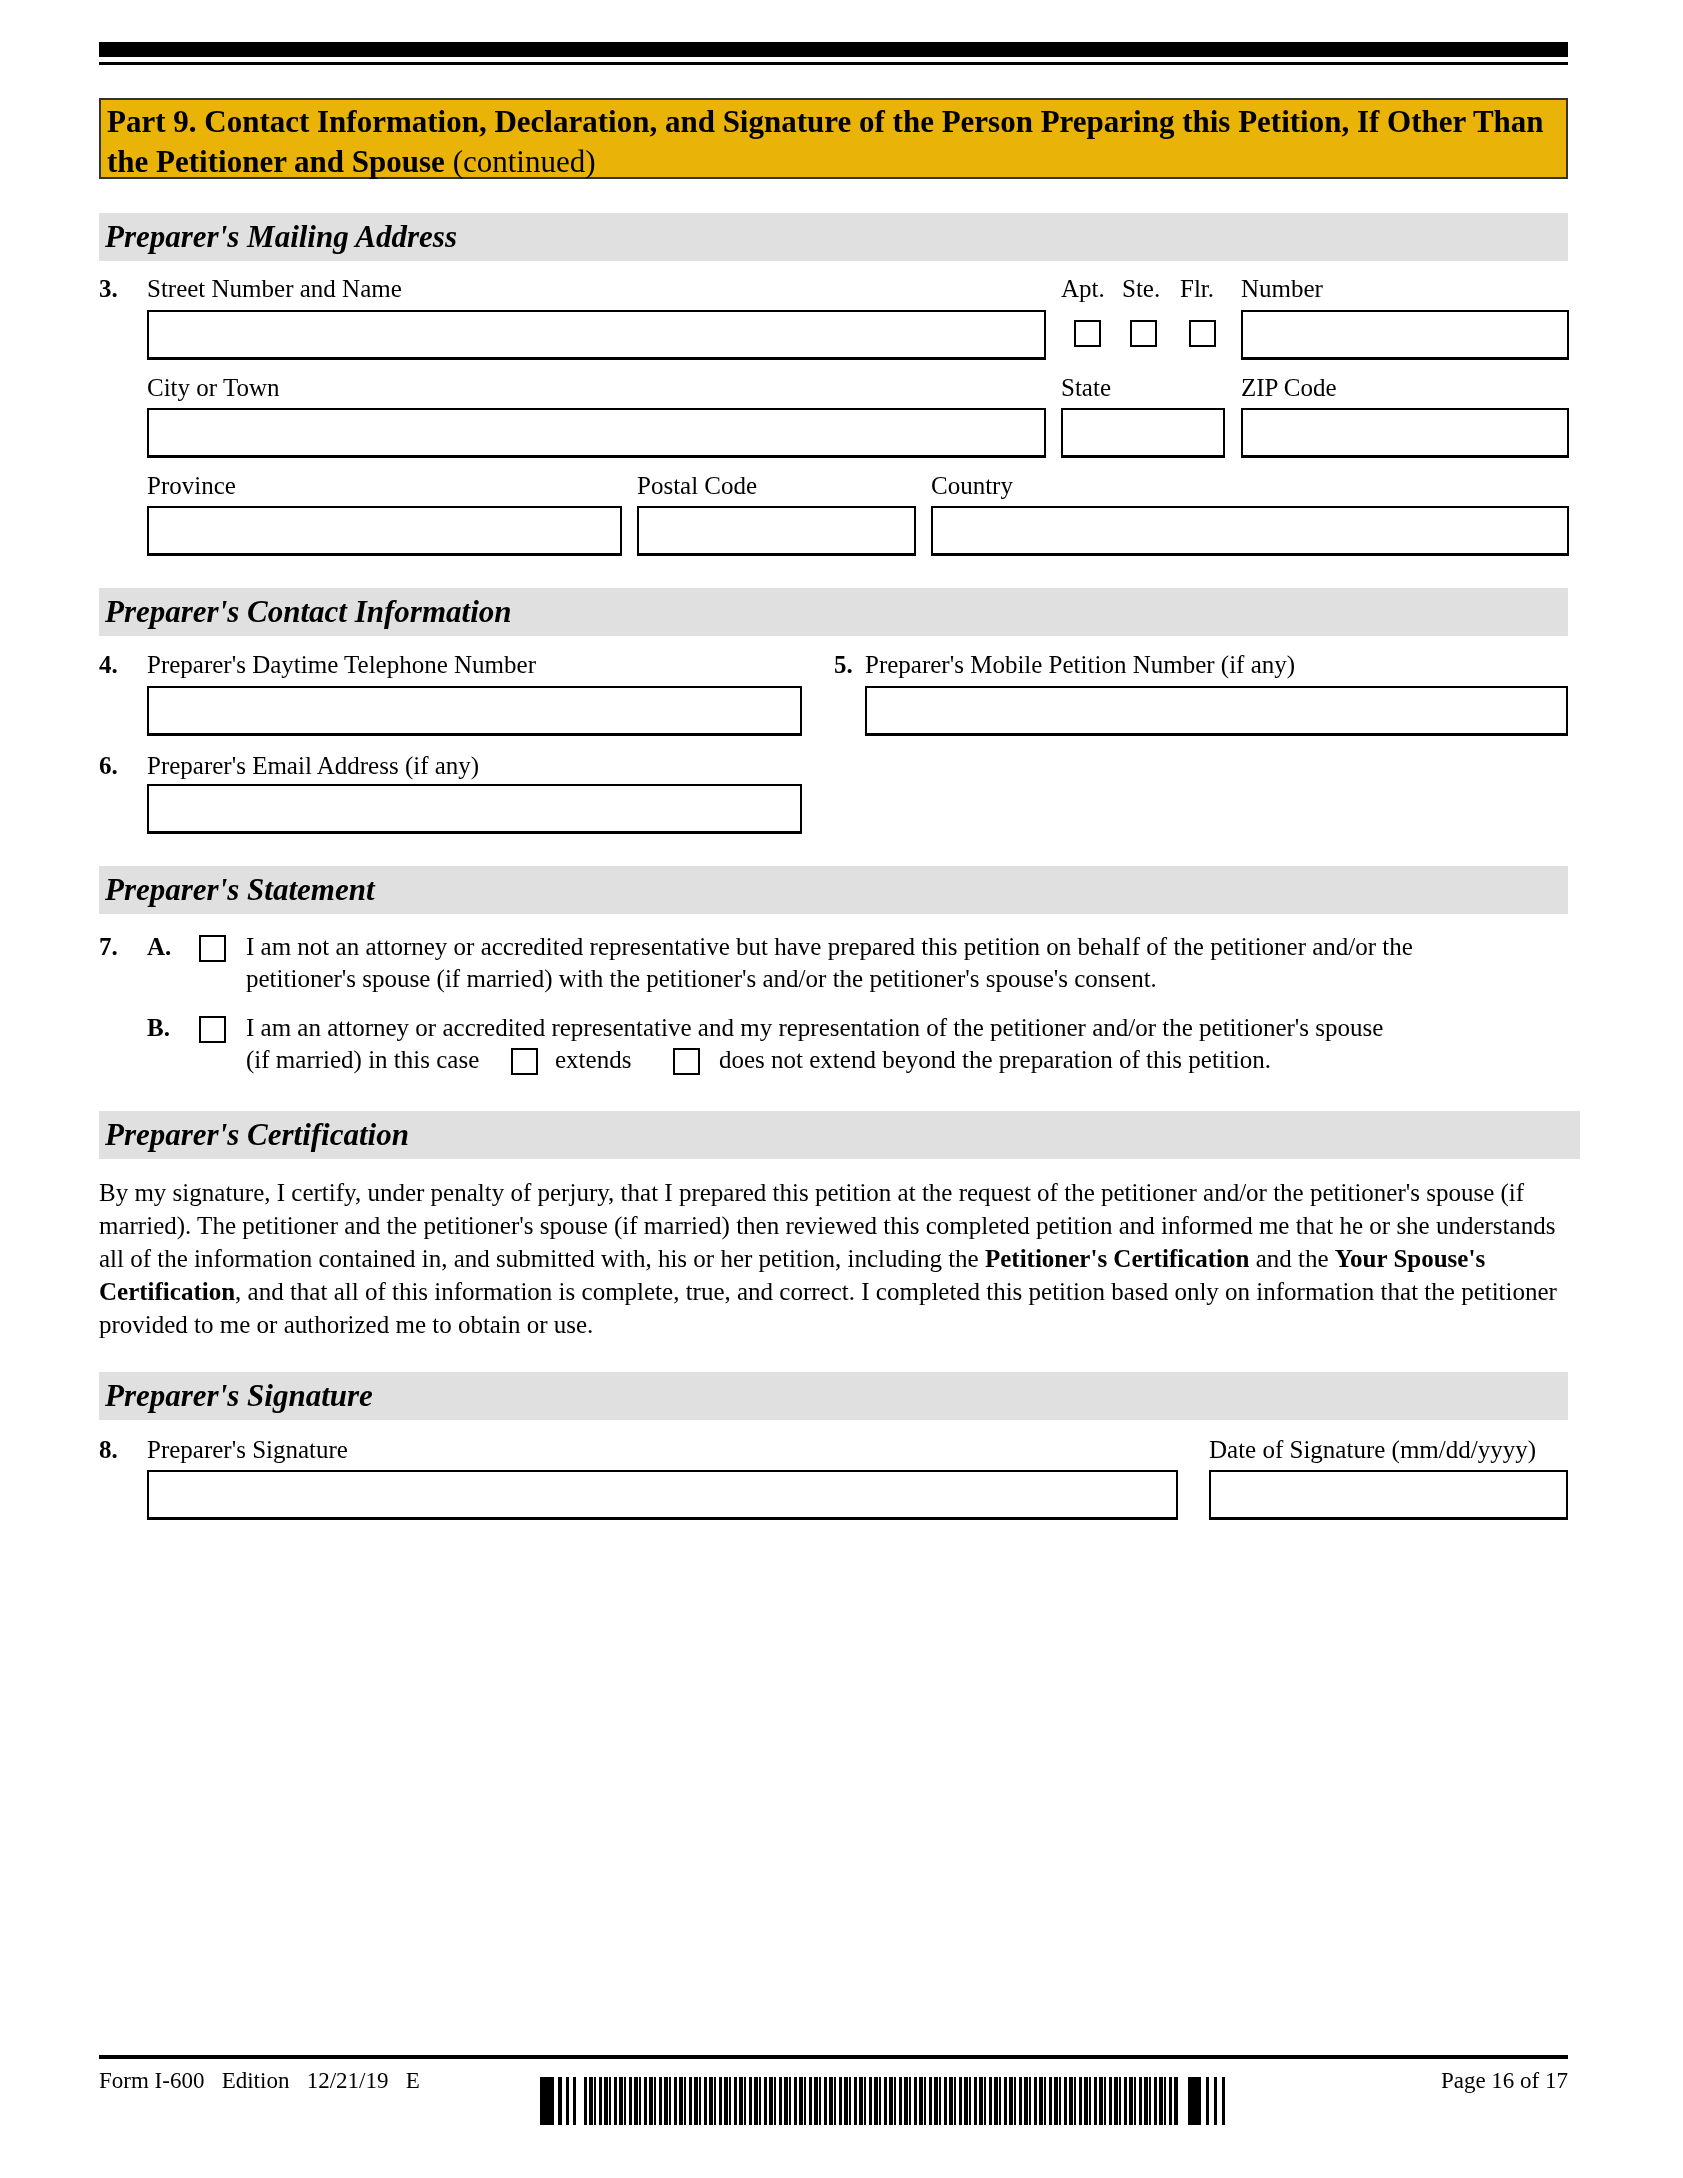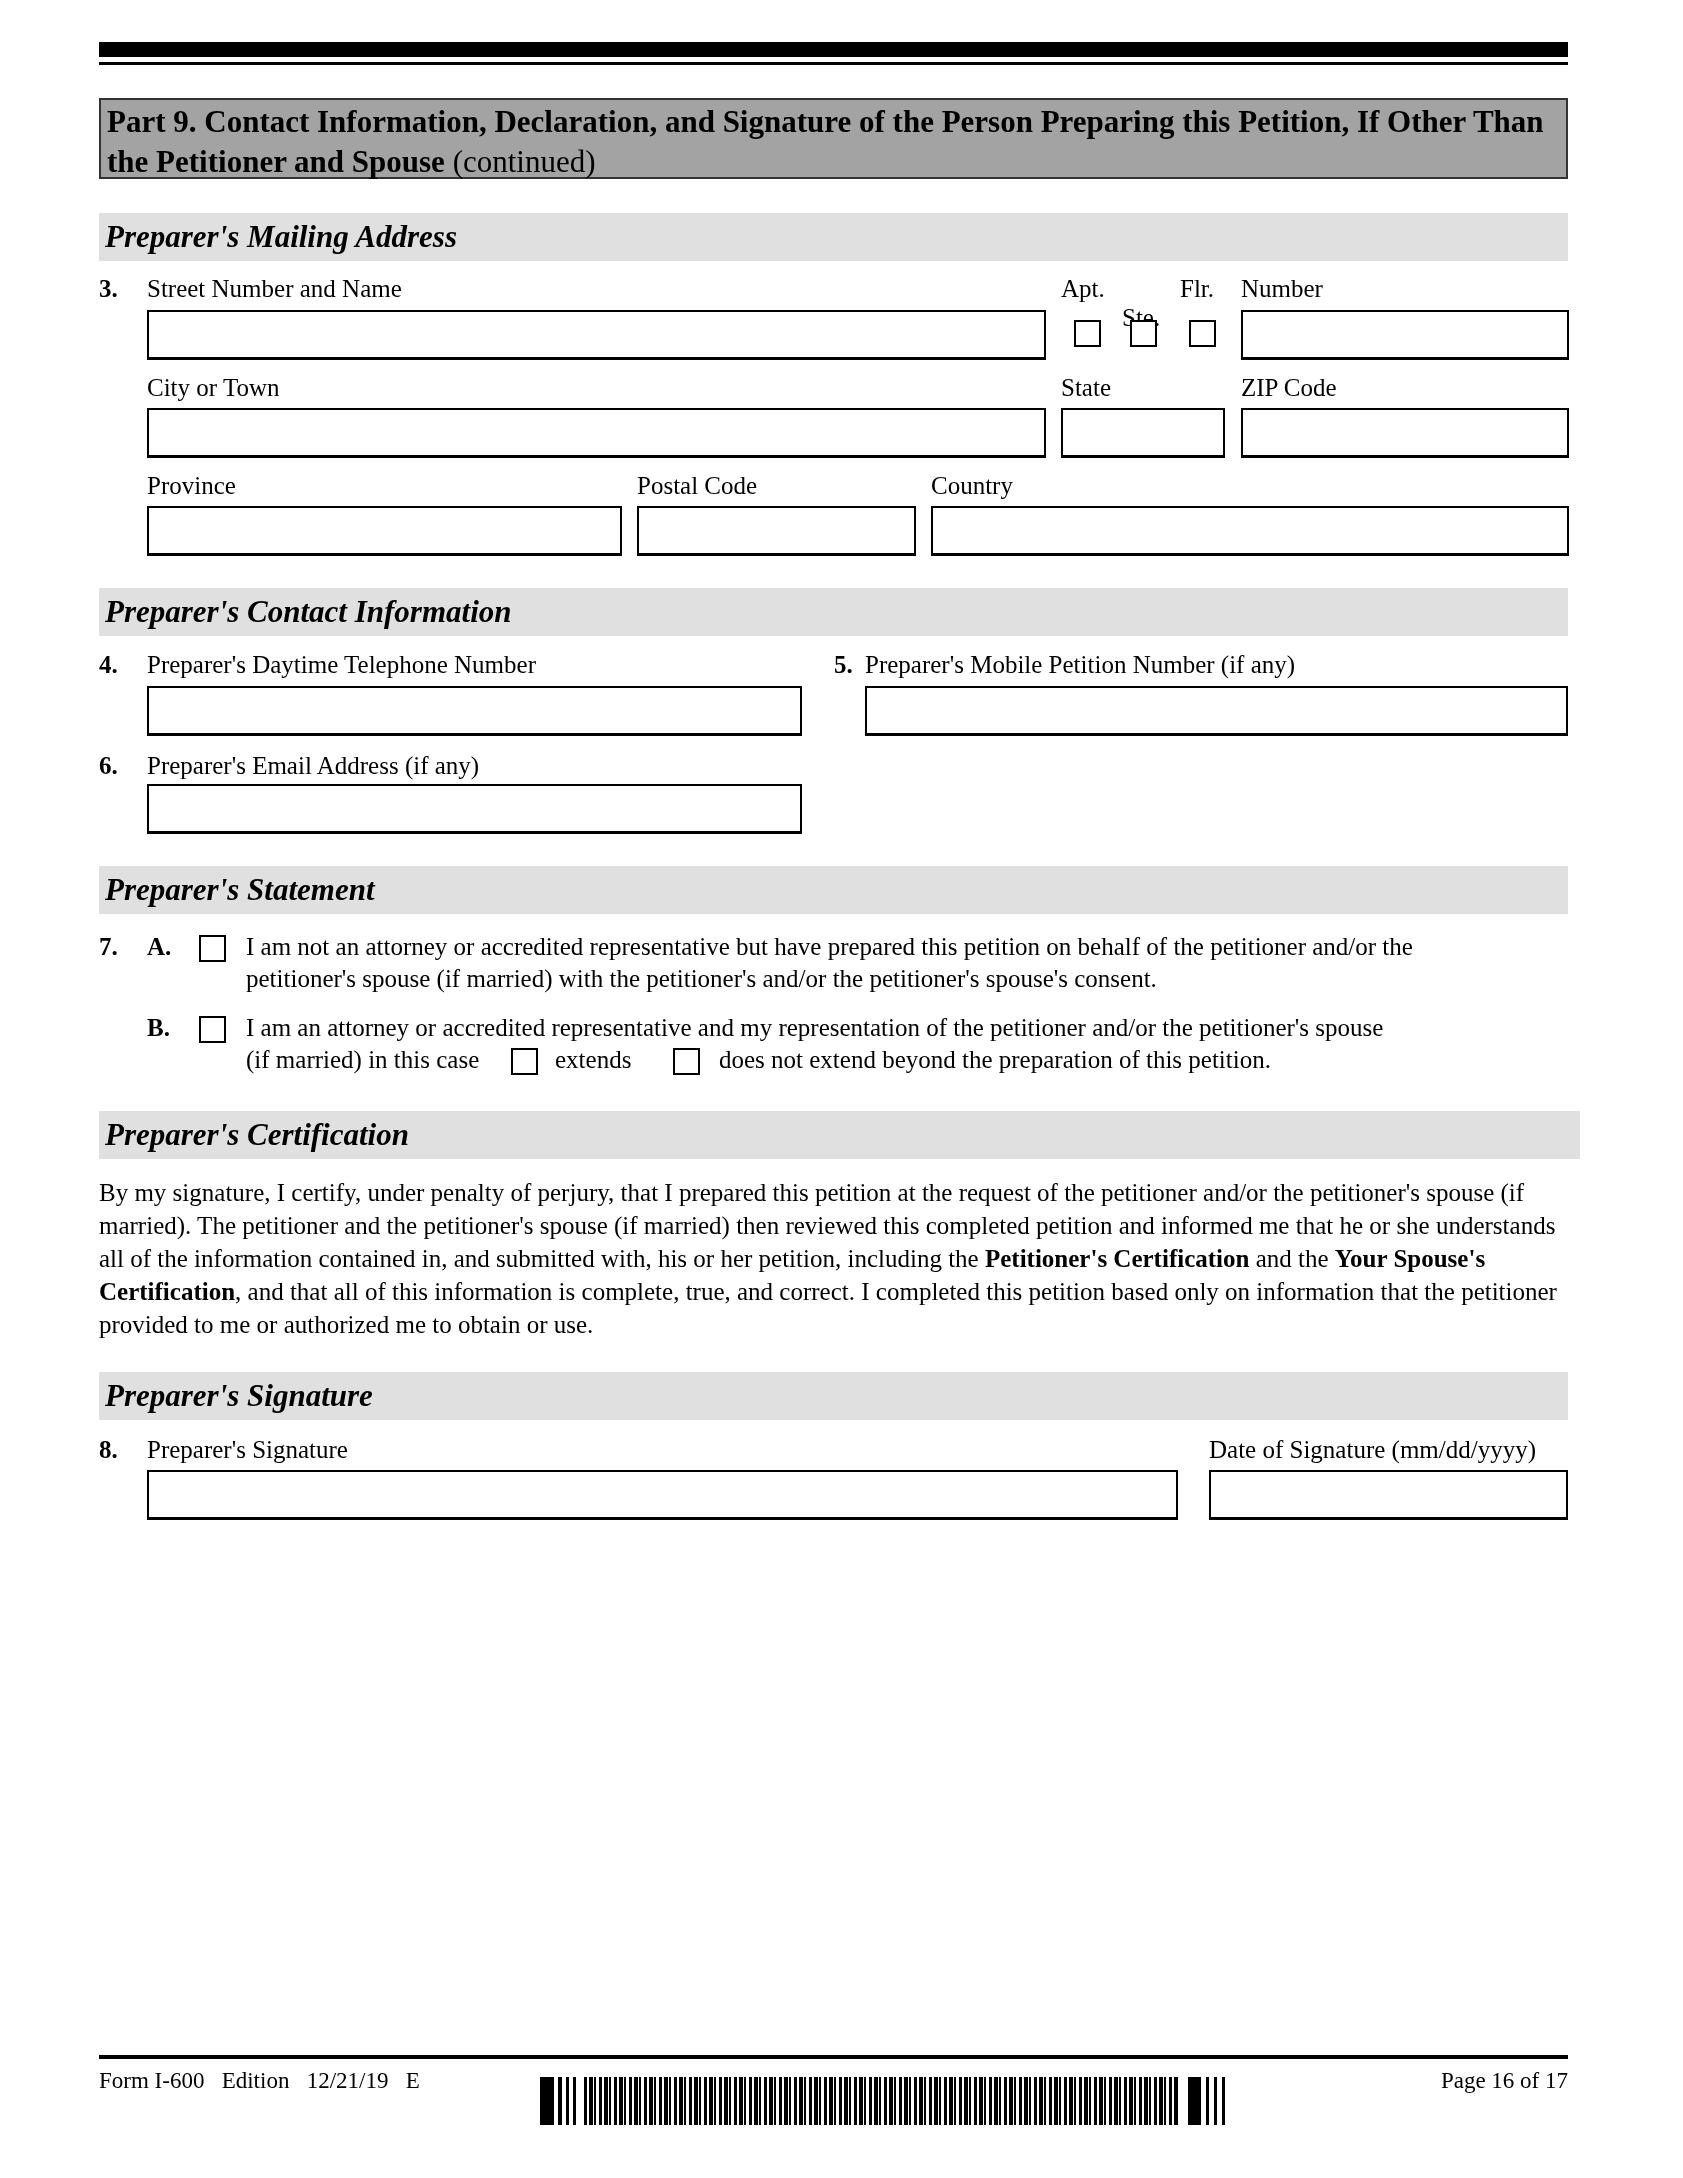--- a/index.html
+++ b/index.html
@@ -1,20 +1,20 @@
 <!DOCTYPE html>
 <html><head>
 <meta charset="utf-8">
 <style>
   html, body { margin:0; padding:0; background:#fff; }
   body { width:1683px; height:2178px; position:relative; font-family:"Liberation Serif", "DejaVu Serif", serif; color:#000; overflow:hidden; }
   .abs { position:absolute; }
   .topbar { left:99px; top:42px; width:1469px; height:15px; background:#000; }
   .topline { left:99px; top:62px; width:1469px; height:3px; background:#000; }
-  .part-header { left:99px; top:98px; width:1465px; height:77px; background:#a3a3a3; border:2px solid #333; }
+  .part-header { left:99px; top:98px; width:1465px; height:77px; background:#eab308; border:2px solid #333; }
   .part-header .t { position:absolute; left:6px; top:2px; width:1455px; font-size:31px; line-height:40px; font-weight:bold; }
   .part-header .t .cont { font-weight:normal; }
   .secbar { left:99px; width:1469px; height:48px; background:#e0e0e0; }
   .secbar span { position:absolute; left:6px; top:6px; font-size:31px; font-style:italic; font-weight:bold; }
   .lbl { font-size:25px; line-height:30px; white-space:nowrap; }
   .num { font-size:25px; line-height:30px; font-weight:bold; }
   .box { border:2px solid #000; border-bottom-width:3px; box-sizing:border-box; background:#fff; }
   .cb { width:27px; height:27px; border:2px solid #000; box-sizing:border-box; background:#fff; }
   .para { left:99px; top:1176px; width:1475px; font-size:25px; line-height:33px; }
   .para b { font-weight:bold; }
@@ -33,21 +33,21 @@
   <div class="t"><span>Part 9.  Contact Information, Declaration, and Signature of the Person Preparing this Petition, If Other Than the Petitioner and Spouse</span> <span class="cont">(continued)</span></div>
 </div>
 
 <div class="abs secbar" style="top:213px;">
     <span>Preparer's Mailing Address</span>
   </div>
 
 <div class="abs num" style="left:99px;top:274px;">3.</div>
 <div class="abs lbl" style="left:147px;top:274px;">Street Number and Name</div>
 <div class="abs lbl" style="left:1061px;top:274px;">Apt.</div>
-<div class="abs lbl" style="left:1122px;top:274px;margin-top:29px;">Ste.</div>
+<div class="abs lbl" style="left:1122px;top:274px;">Ste.</div>
 <div class="abs lbl" style="left:1180px;top:274px;">Flr.</div>
 <div class="abs lbl" style="left:1241px;top:274px;">Number</div>
 
 <div class="abs box" style="left:147px;top:310px;width:899px;height:50px;"></div>
 <div class="abs cb" style="left:1074px;top:320px;"></div>
 <div class="abs cb" style="left:1130px;top:320px;"></div>
 <div class="abs cb" style="left:1189px;top:320px;"></div>
 <div class="abs box" style="left:1241px;top:310px;width:328px;height:50px;"></div>
 
 <div class="abs lbl" style="left:147px;top:373px;">City or Town</div>

